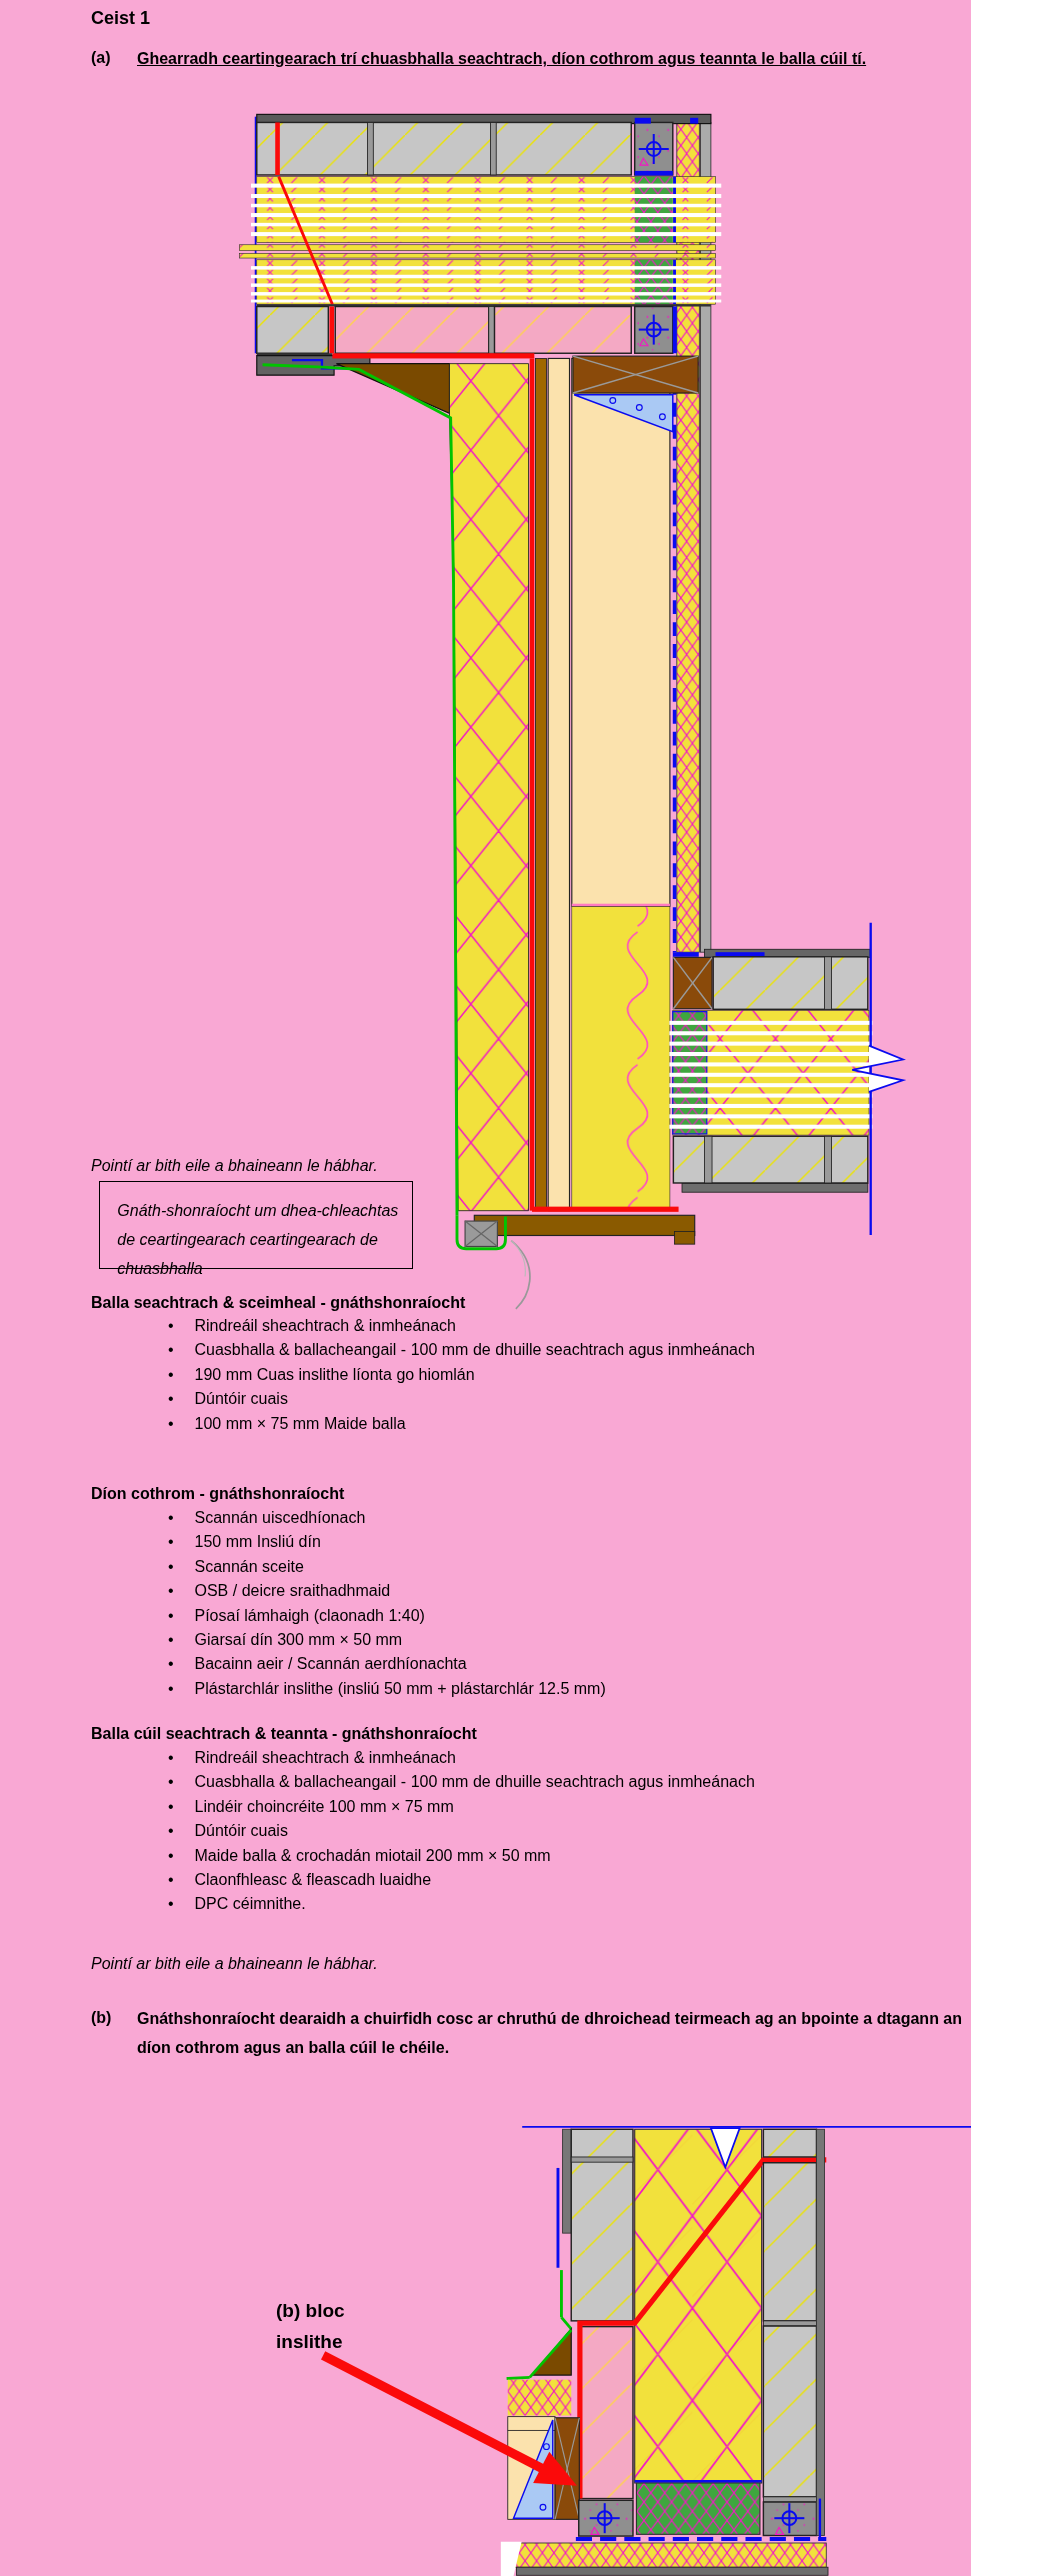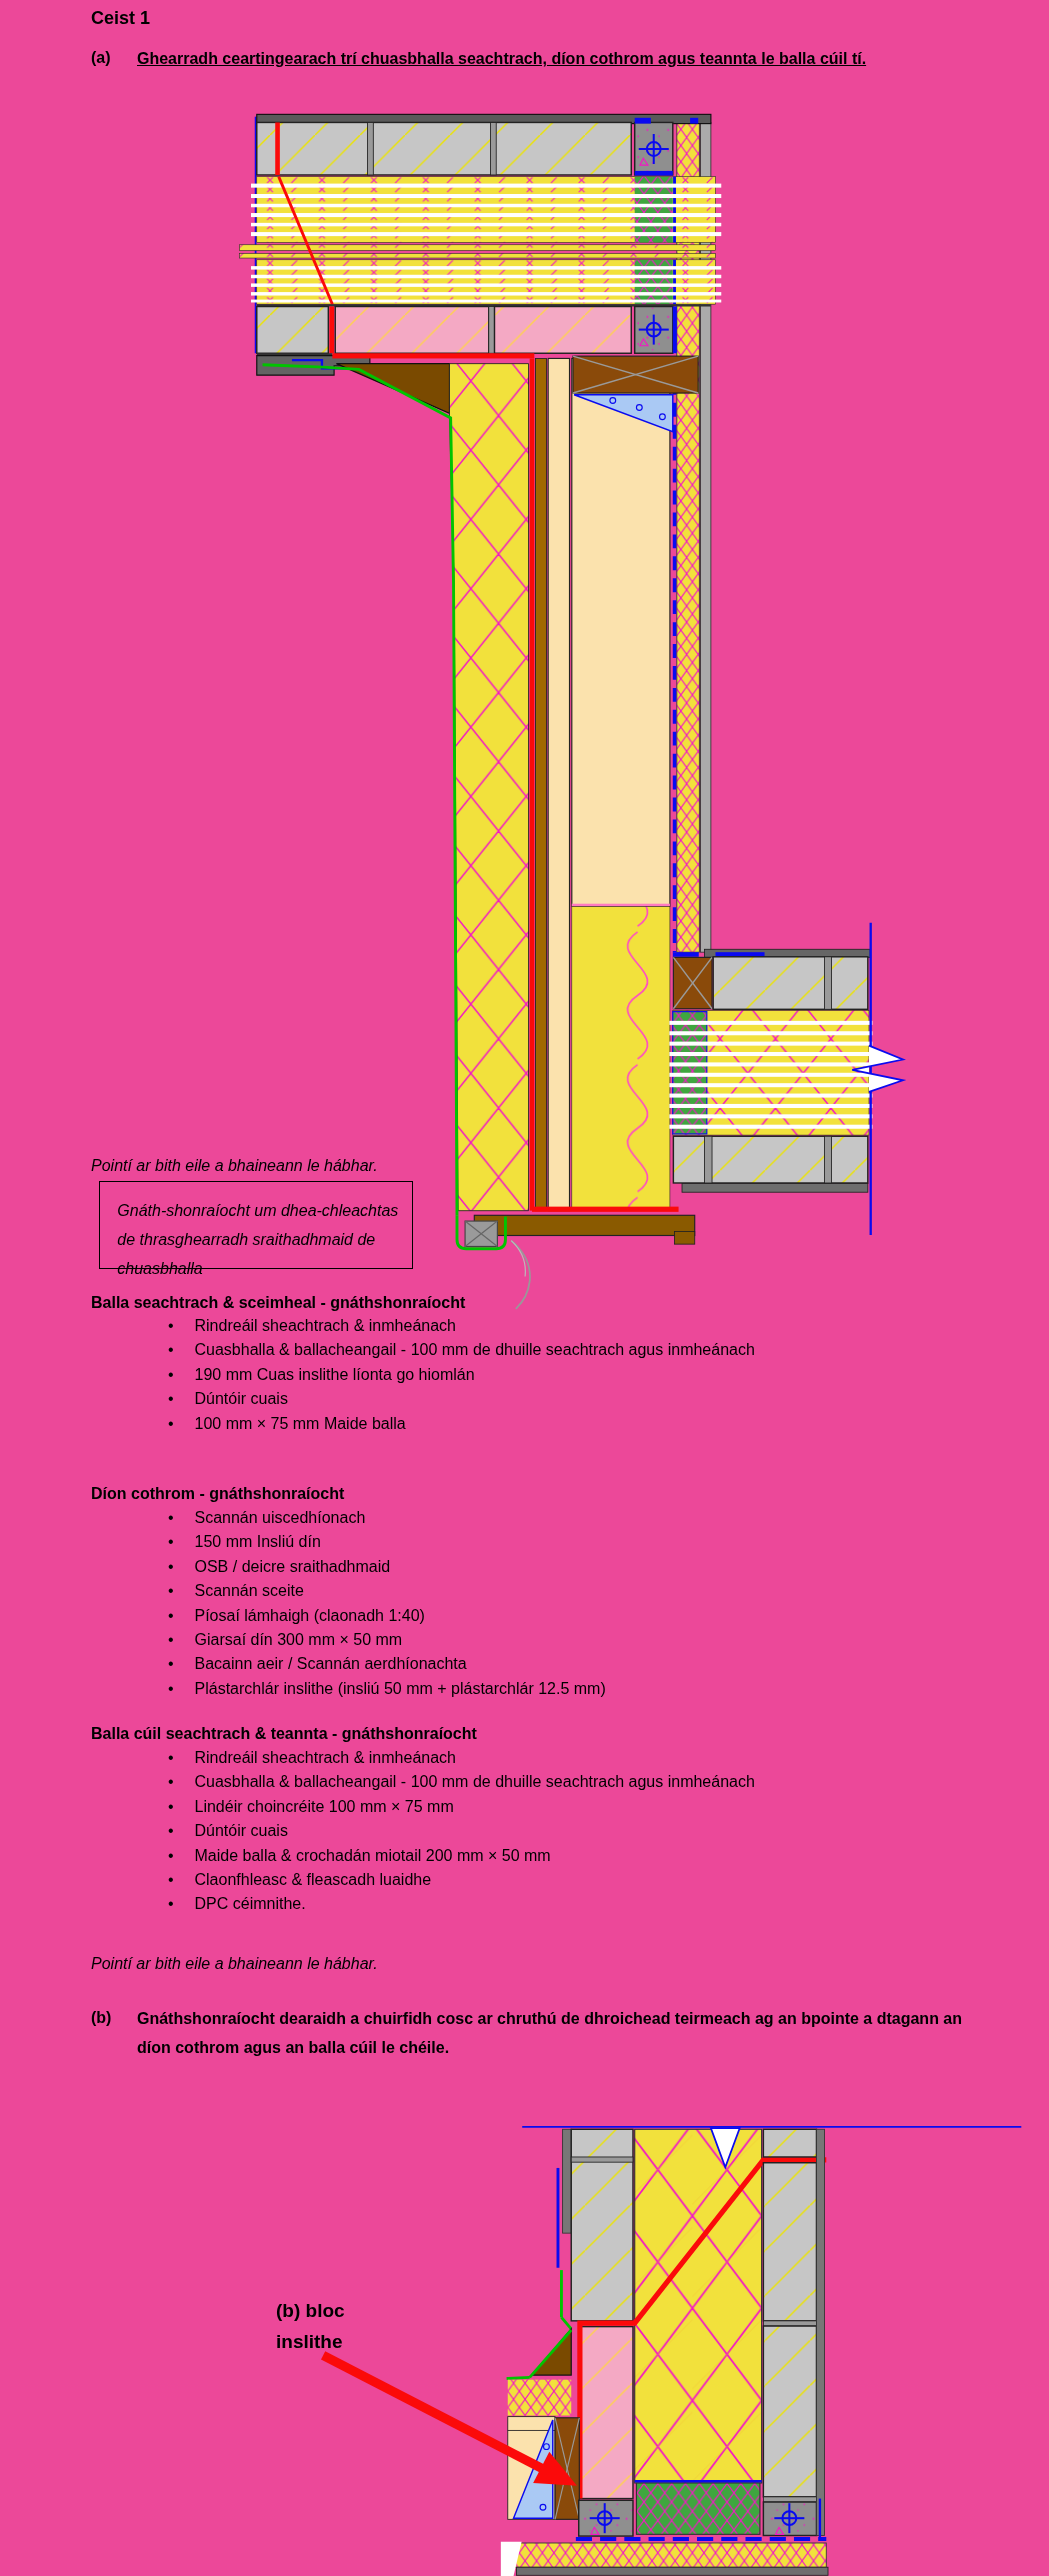--- a/index.html
+++ b/index.html
@@ -1,16 +1,16 @@
 <!DOCTYPE html>
 <html style="font-size:9.2px"><head>
 <meta charset="utf-8">
 <style>
   html,body{margin:0;padding:0;background:#fff;}
-  #page{position:relative;width:1049px;height:2576px;background:#ec4899;overflow:hidden;
+  #page{position:relative;width:971px;height:2576px;background:#f9a8d4;overflow:hidden;
         font-family:"Liberation Sans",sans-serif;color:#000;}
   #diagram-layer{position:absolute;left:0;top:0;z-index:0;}
   .txt{position:absolute;z-index:1;font-size:16px;line-height:19.6px;}
   .title{font-size:18px;font-weight:bold;}
   .q-label{font-weight:bold;}
   .q-text{font-weight:bold;line-height:29px;}
   .note{font-style:italic;margin-top:32px;}
   .spec-box{border:1.7px solid #000;font-style:italic;line-height:29px;
             padding:14px 11.5px 14px 17.3px;box-sizing:border-box;}
   h3.sec{margin:0;font-size:16px;font-weight:bold;}
@@ -275,37 +275,37 @@
   </g>
 </svg>
 
 <div class="txt title" style="left:91px;top:9.2px;">Ceist 1</div>
 
 <div class="txt q-label" style="left:91px;top:48px;">(a)</div>
 <div class="txt q-text" style="left:137px;top:44px;width:767px;text-decoration:underline;">Ghearradh ceartingearach trí chuasbhalla seachtrach, díon cothrom agus teannta le balla cúil tí.</div>
 
 <div class="txt note" style="left:91px;top:1124px;">Pointí ar bith eile a bhaineann le hábhar.</div>
 
-<div class="txt spec-box" style="left:99px;top:1181px;width:314px;height:88px;">Gnáth-shonraíocht um dhea-chleachtas de thrasghearradh sraithadhmaid de chuasbhalla</div>
+<div class="txt spec-box" style="left:99px;top:1181px;width:314px;height:88px;">Gnáth-shonraíocht um dhea-chleachtas de ceartingearach ceartingearach de chuasbhalla</div>
 
 <h3 class="sec txt" style="left:91px;top:1293px;">Balla seachtrach &amp; sceimheal - gnáthshonraíocht</h3>
 <ul class="blist txt" style="left:168px;top:1318px;width:837px;">
   <li>Rindreáil sheachtrach &amp; inmheánach</li>
   <li>Cuasbhalla &amp; ballacheangail - 100 mm de dhuille seachtrach agus inmheánach</li>
   <li>190 mm Cuas inslithe líonta go hiomlán</li>
   <li>Dúntóir cuais</li>
   <li>100 mm × 75 mm Maide balla</li>
 </ul>
 
 <h3 class="sec txt" style="left:91px;top:1484px;">Díon cothrom - gnáthshonraíocht</h3>
 <ul class="blist txt" style="left:168px;top:1510px;width:837px;">
   <li>Scannán uiscedhíonach</li>
   <li>150 mm Insliú dín</li>
+  <li>Scannán sceite</li>
   <li>OSB / deicre sraithadhmaid</li>
-  <li>Scannán sceite</li>
   <li>Píosaí lámhaigh (claonadh 1:40)</li>
   <li>Giarsaí dín 300 mm × 50 mm</li>
   <li>Bacainn aeir / Scannán aerdhíonachta</li>
   <li>Plástarchlár inslithe (insliú 50 mm + plástarchlár 12.5 mm)</li>
 </ul>
 
 <h3 class="sec txt" style="left:91px;top:1724px;">Balla cúil seachtrach &amp; teannta - gnáthshonraíocht</h3>
 <ul class="blist txt" style="left:168px;top:1750px;width:837px;">
   <li>Rindreáil sheachtrach &amp; inmheánach</li>
   <li>Cuasbhalla &amp; ballacheangail - 100 mm de dhuille seachtrach agus inmheánach</li>

